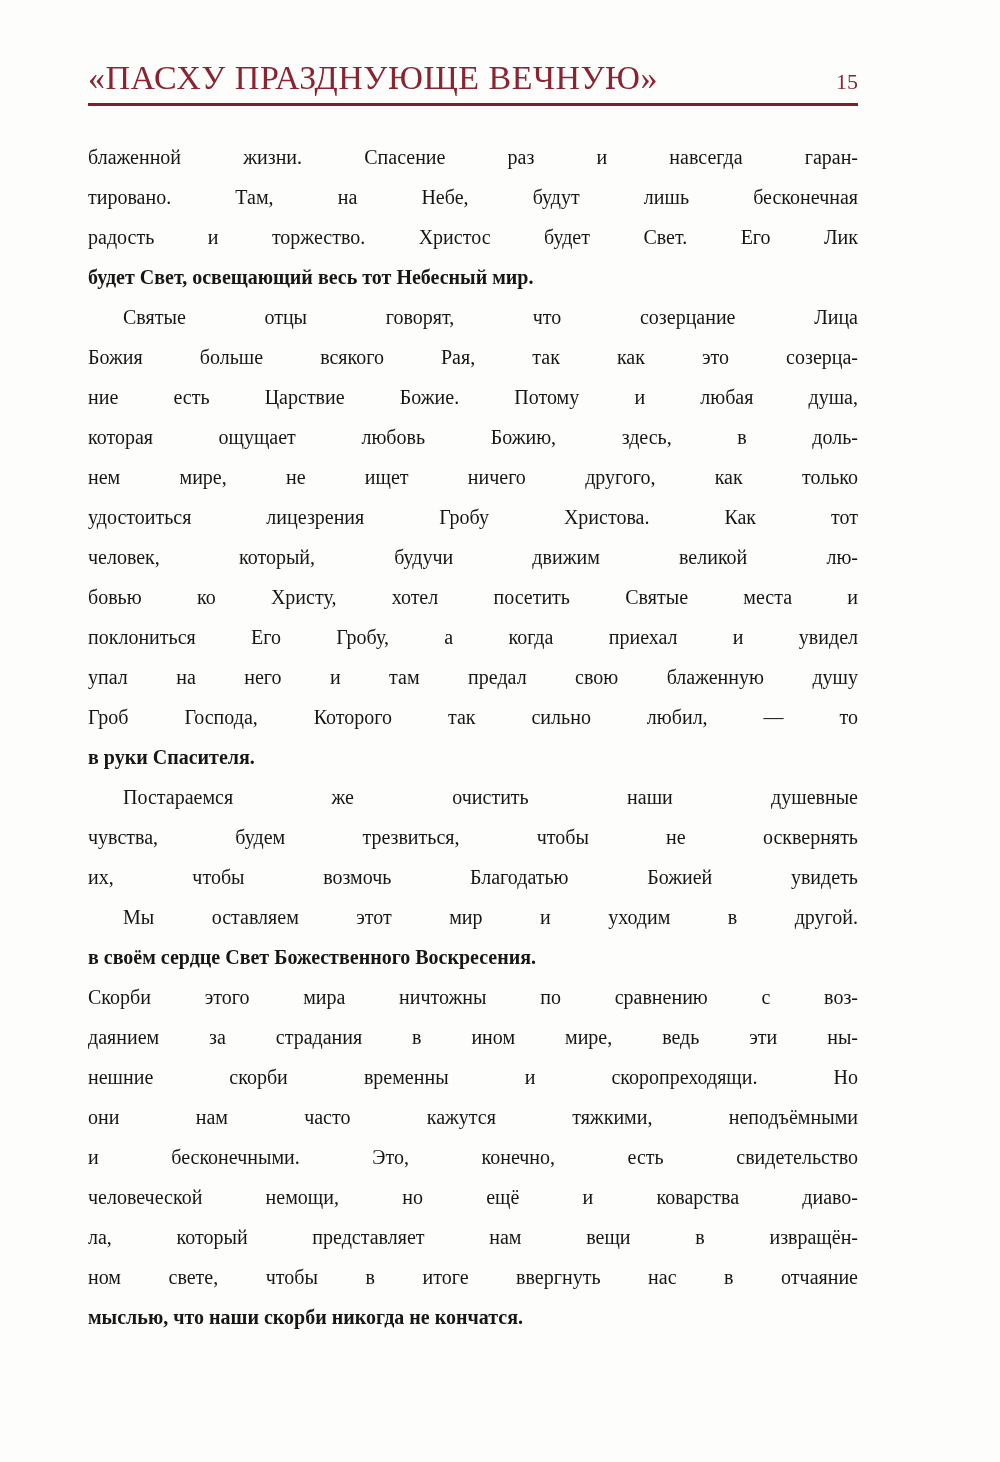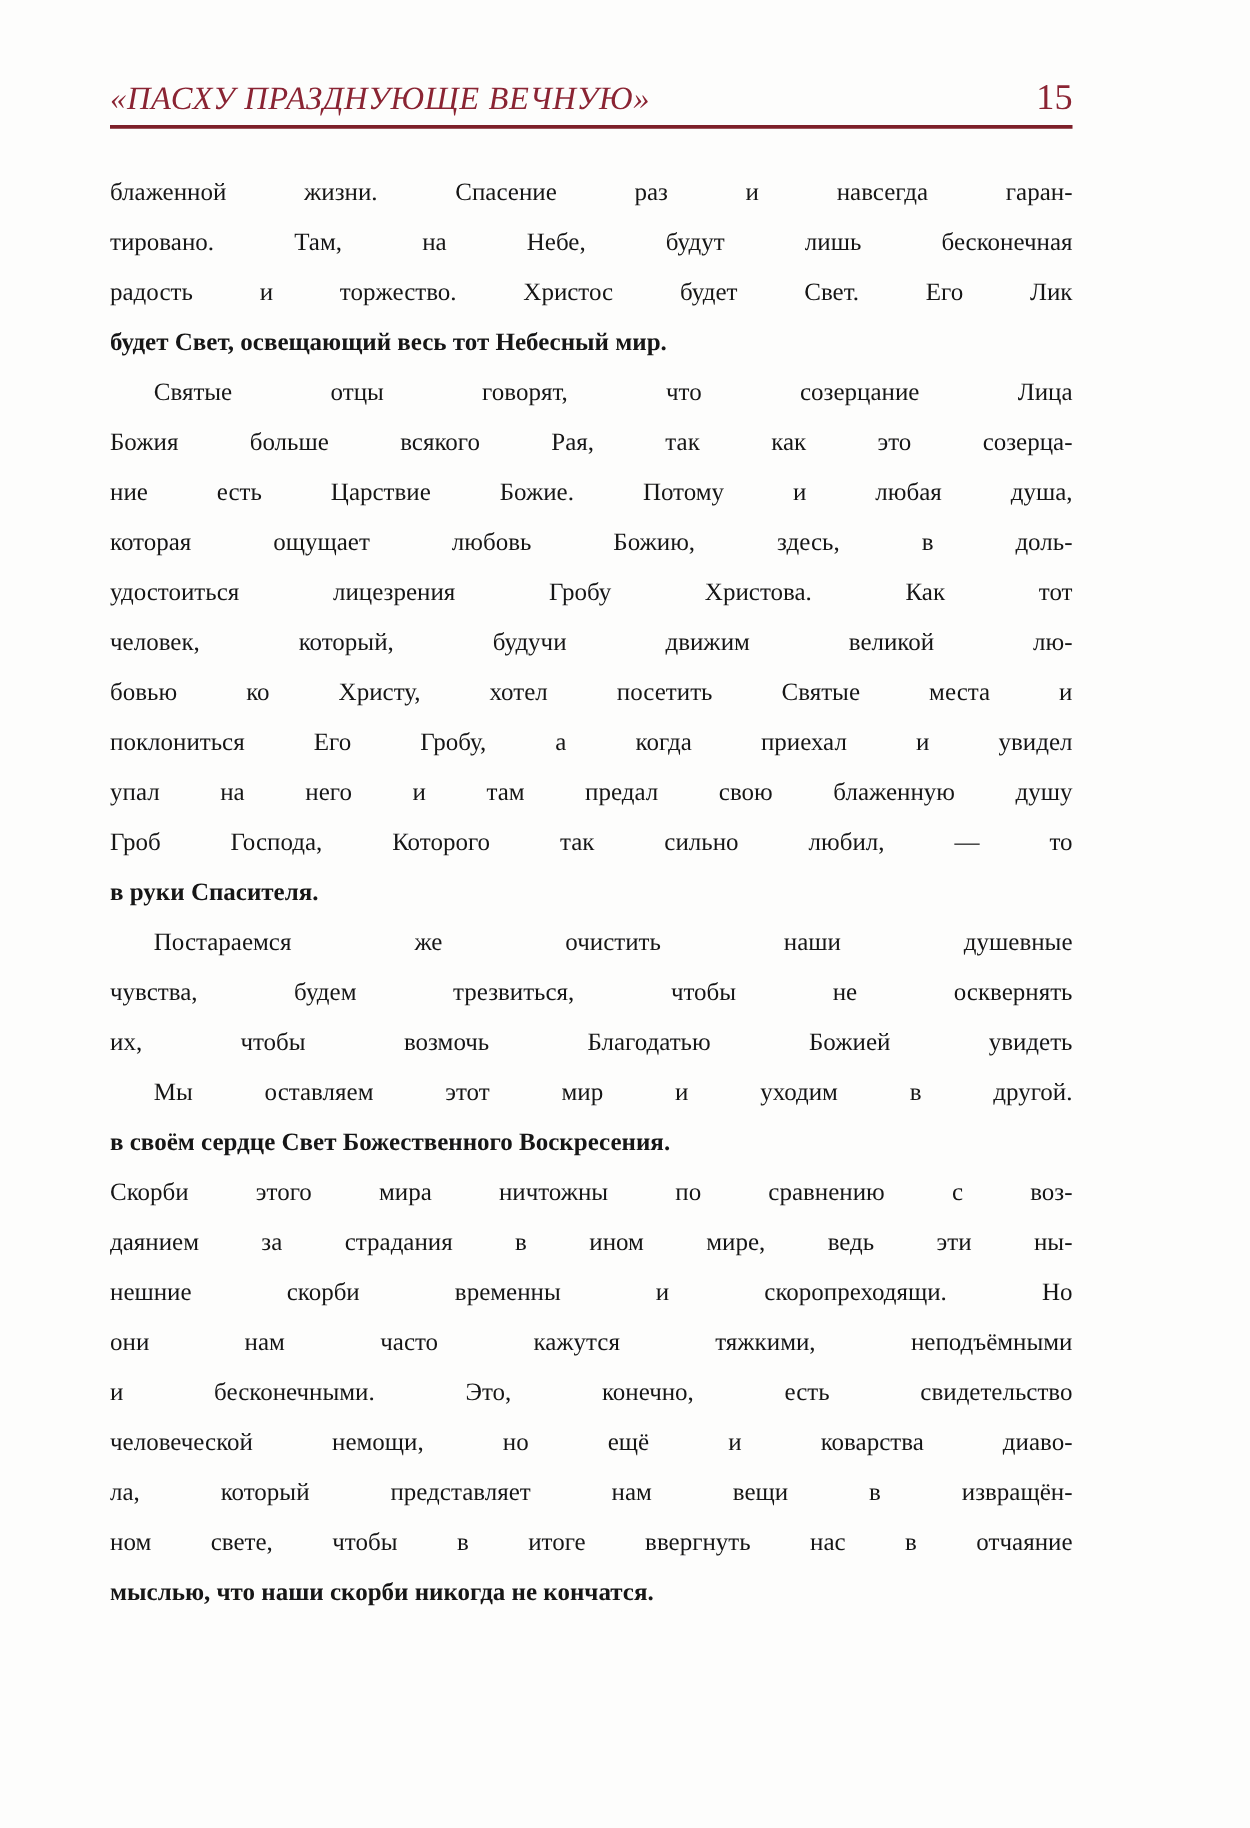--- a/index.html
+++ b/index.html
@@ -21,28 +21,27 @@
     top: 64px;
     width: 770px;
   }
   .header-row {
     display: flex;
     justify-content: space-between;
     align-items: baseline;
     color: var(--accent, #8a2433);
   }
   .running-title {
-    font-size: 26px;
+    font-size: 34px;
     line-height: 28px;
     letter-spacing: 0.5px;
     white-space: nowrap;
-    font-style: italic;
   }
   .page-number {
-    font-size: 29px;
+    font-size: 22px;
     line-height: 28px;
   }
   .header-rule {
     height: 3px;
     background: var(--rule, #7d1f29);
     margin-top: 7px;
   }
   .body-text {
     margin-top: 31px;
     font-size: 20px;
@@ -73,20 +72,21 @@
     <div class="header-rule"></div>
     <div class="body-text" id="body-text">
         <div class="line">блаженной жизни. Спасение раз и навсегда гаран-</div>
         <div class="line">тировано. Там, на Небе, будут лишь бесконечная</div>
         <div class="line">радость и торжество. Христос будет Свет. Его Лик</div>
         <div class="line para-last">будет Свет, освещающий весь тот Небесный мир.</div>
         <div class="line para-first">Святые отцы говорят, что созерцание Лица</div>
         <div class="line">Божия больше всякого Рая, так как это созерца-</div>
         <div class="line">ние есть Царствие Божие. Потому и любая душа,</div>
         <div class="line">которая ощущает любовь Божию, здесь, в доль-</div>
+        <div class="line">нем мире, не ищет ничего другого, как только</div>
         <div class="line">удостоиться лицезрения Гробу Христова. Как тот</div>
         <div class="line">человек, который, будучи движим великой лю-</div>
         <div class="line">бовью ко Христу, хотел посетить Святые места и</div>
         <div class="line">поклониться Его Гробу, а когда приехал и увидел</div>
         <div class="line">упал на него и там предал свою блаженную душу</div>
         <div class="line">Гроб Господа, Которого так сильно любил, — то</div>
         <div class="line para-last">в руки Спасителя.</div>
         <div class="line para-first">Постараемся же очистить наши душевные</div>
         <div class="line">чувства, будем трезвиться, чтобы не осквернять</div>
         <div class="line">их, чтобы возмочь Благодатью Божией увидеть</div>

